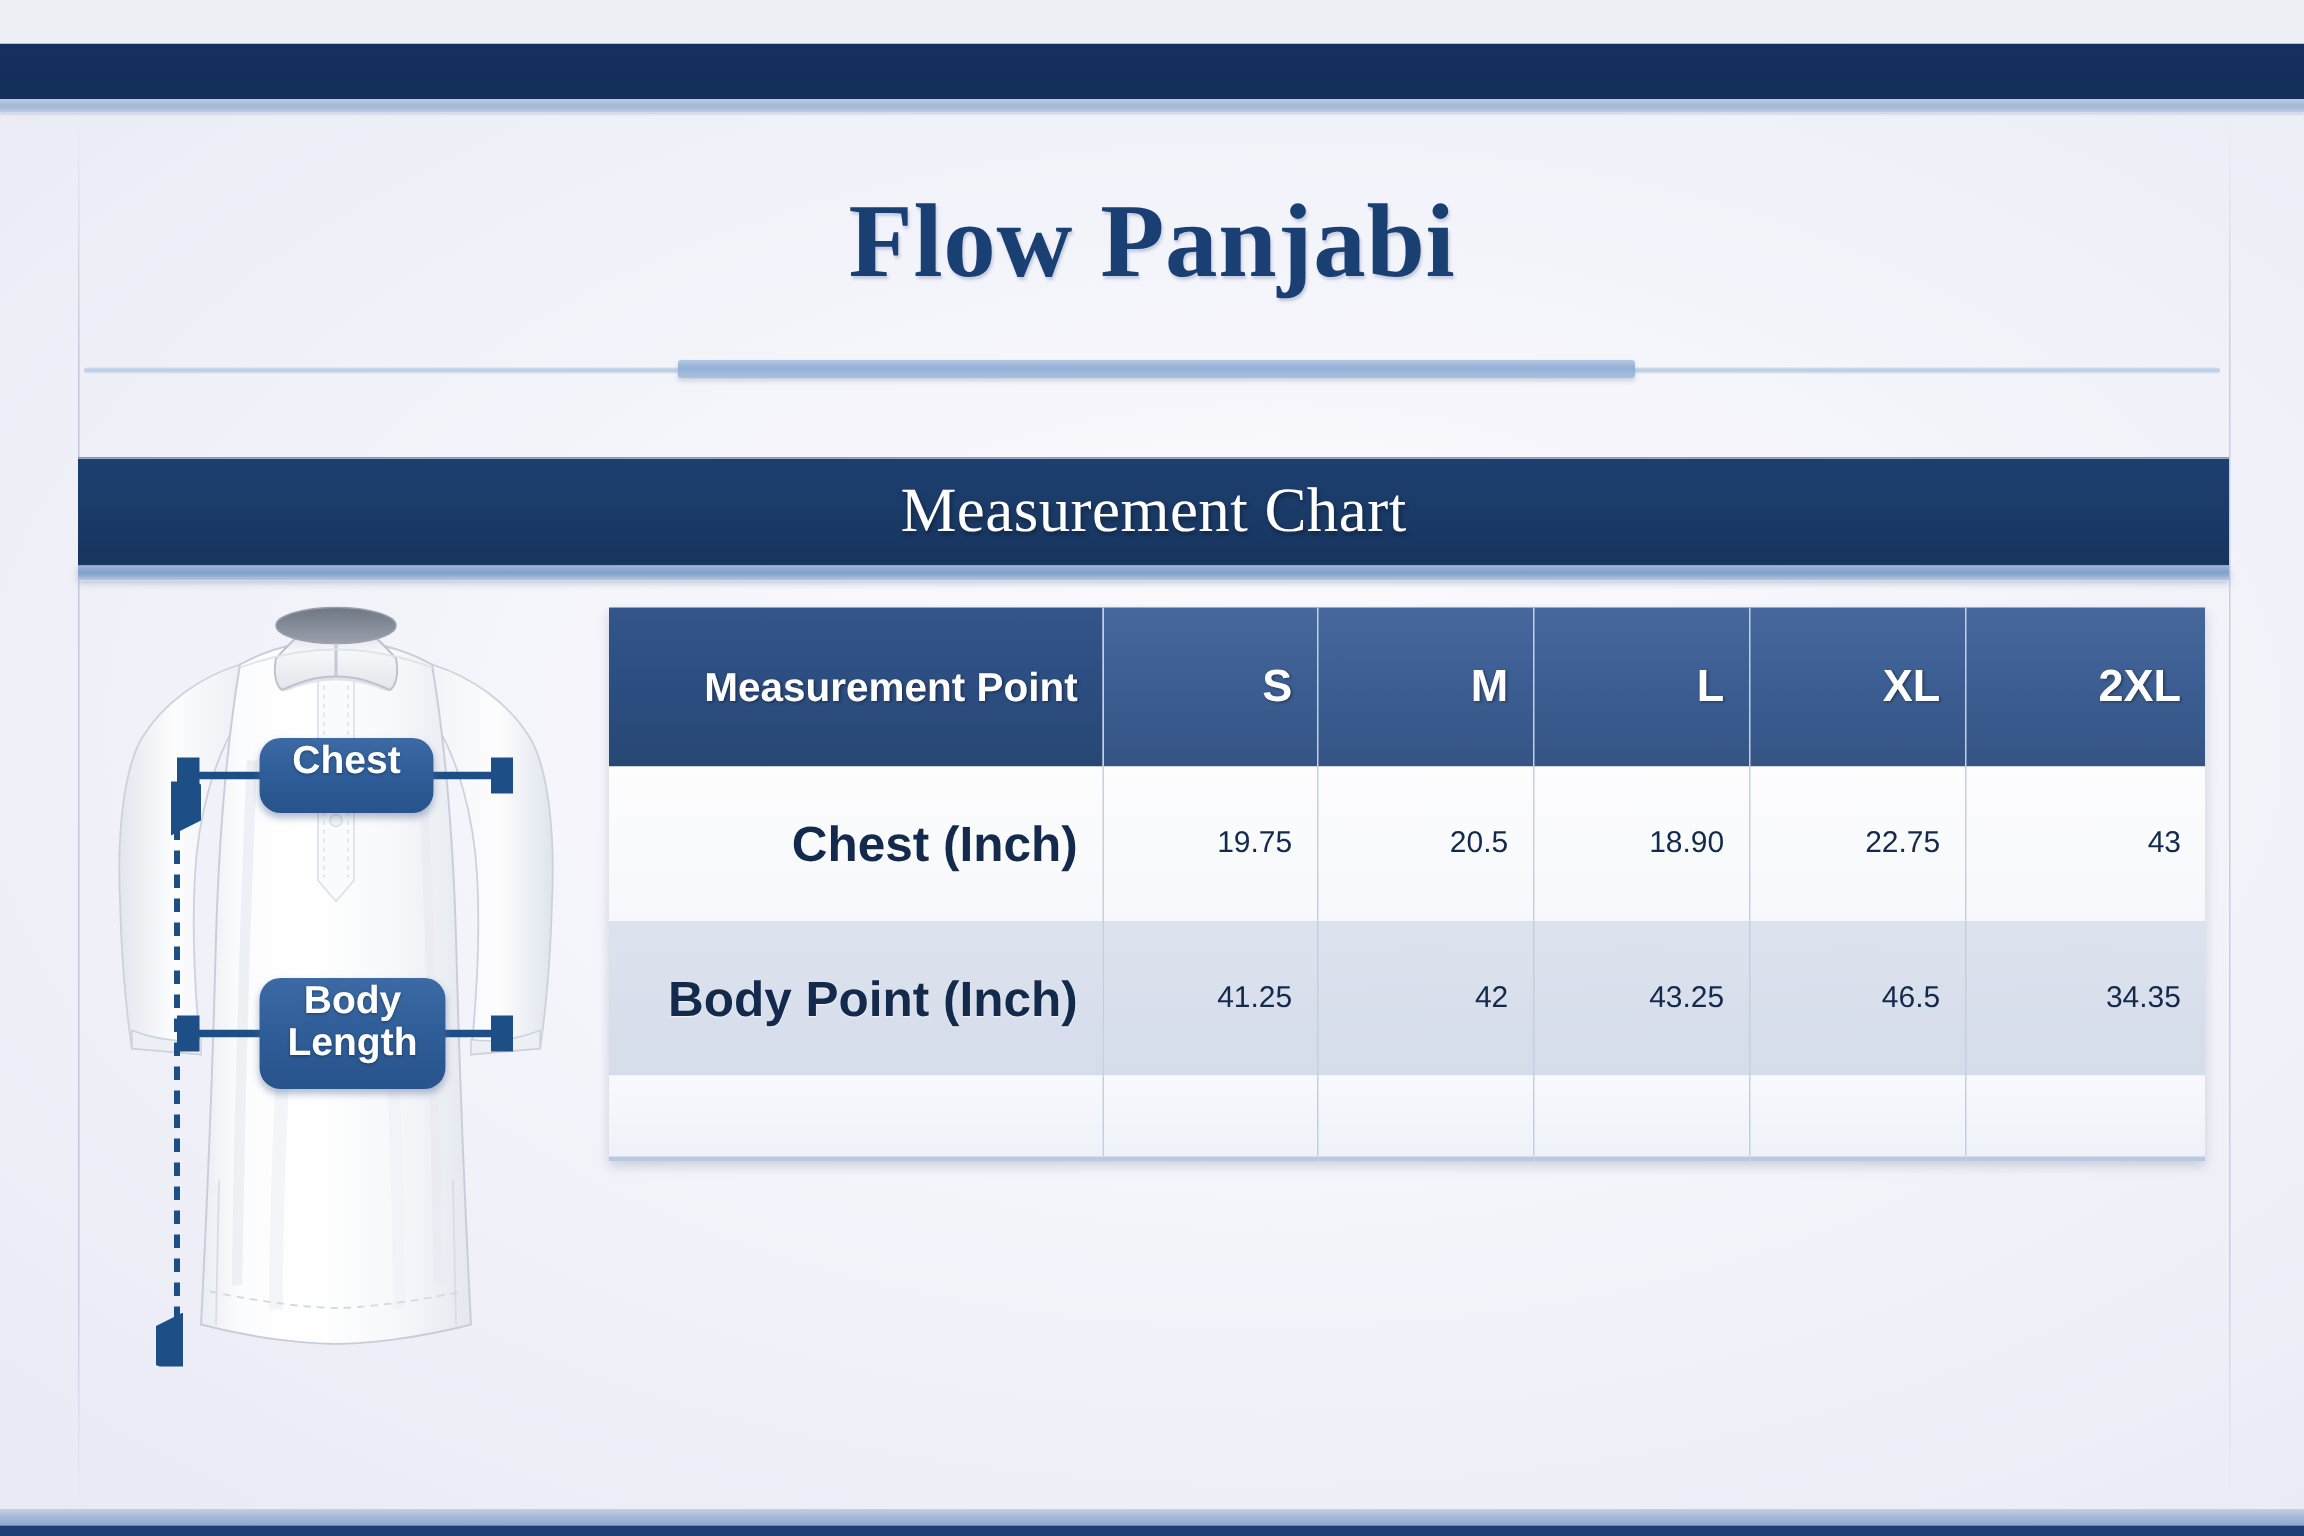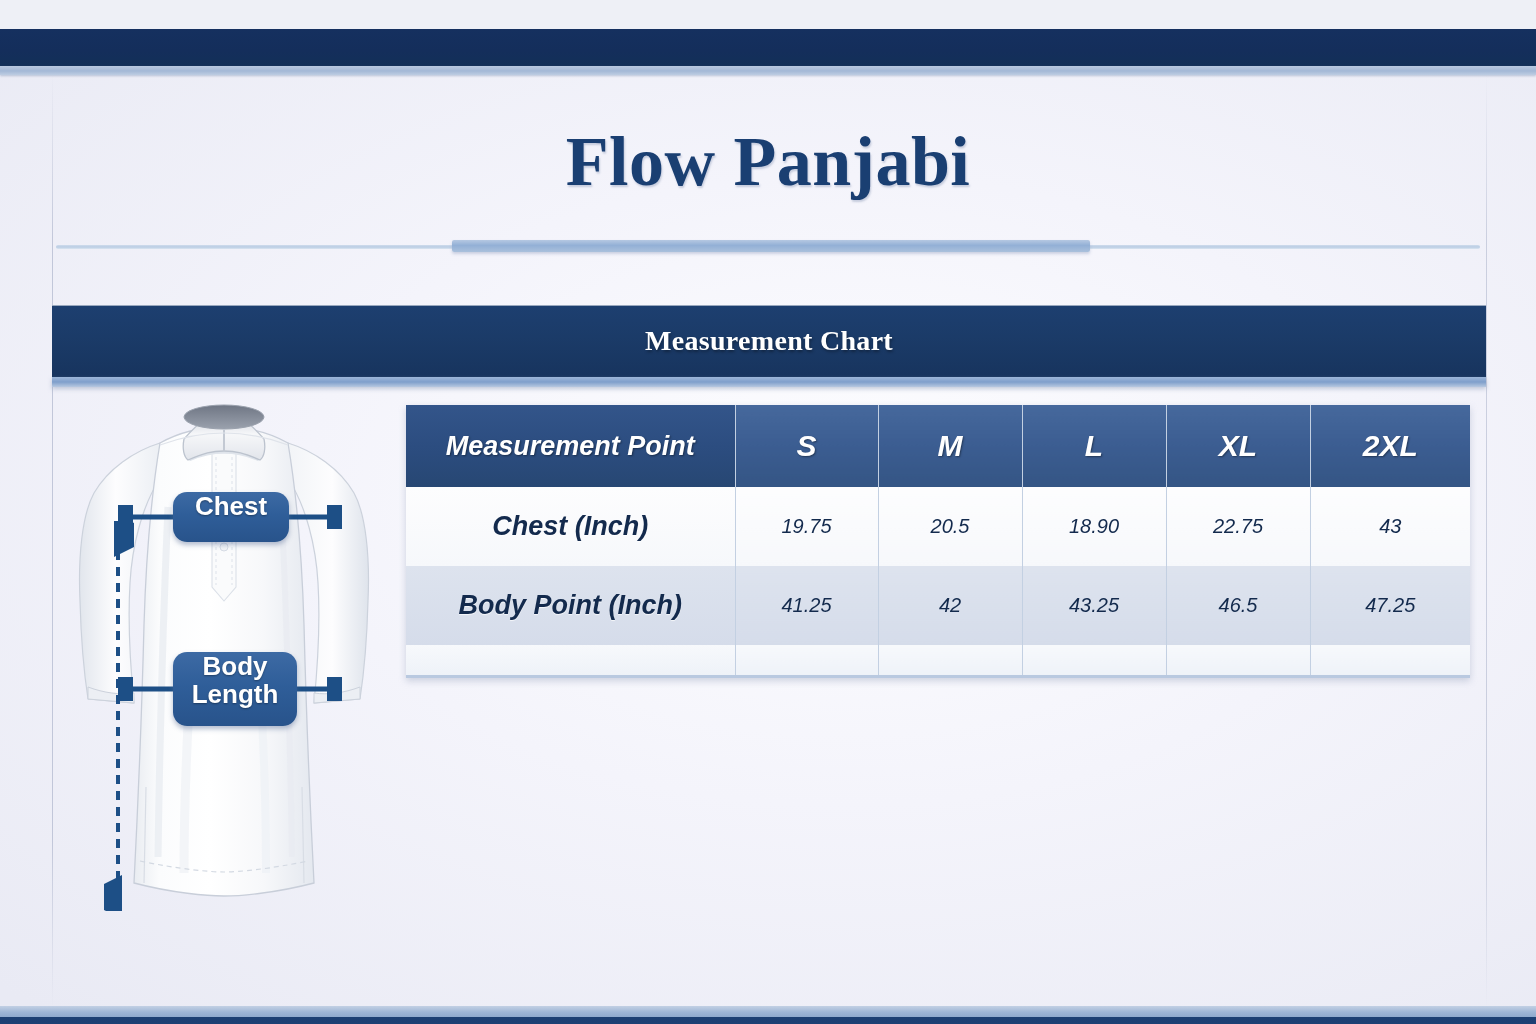--- a/index.html
+++ b/index.html
@@ -79,22 +79,22 @@
 
   
   .banner {
     position: absolute; left: 52px; top: 276px; width: 1434px; height: 72px;
     background: linear-gradient(180deg, #1d3f70 0%, #1b3b68 45%, #17345e 100%);
     box-shadow: 0 1px 0 rgba(255,255,255,.55) inset;
     display: flex; align-items: center; justify-content: center;
   }
   .banner-text {
     font-family: "Liberation Serif", serif;
-    font-weight: bold;
-    font-size: 28px;
+    font-weight: normal;
+    font-size: 42px;
     color: #ffffff;
     letter-spacing: .3px;
     text-shadow: 1px 2px 3px rgba(0,0,0,.35);
   }
   .banner-accent {
     position: absolute; left: 52px; top: 348px; width: 1434px; height: 10px;
     background: linear-gradient(180deg, #9db6d9 0%, #7f9fcb 50%, #b7c8e0 100%);
     box-shadow: 0 2px 4px rgba(140,155,185,.5);
   }
 
@@ -104,23 +104,22 @@
     box-shadow: 0 3px 7px rgba(140,152,180,.40);
     background: #ffffff;
   }
   table.mchart {
     border-collapse: collapse;
     width: 1064px;
     table-layout: fixed;
   }
   table.mchart th, table.mchart td {
     border-right: 1px solid #c3d0e2;
-    padding: 4px;
-    text-align: center;
-    font-style: italic;
+    padding: 16px;
+    text-align: right;
   }
   table.mchart th:last-child, table.mchart td:last-child { border-right: none; }
 
   thead th {
     height: 74px;
     background: linear-gradient(180deg, #46689c 0%, #3b5d91 50%, #345584 100%);
     color: #ffffff;
     font-weight: bold;
     border-right: 1px solid #5a7aa8;
     text-shadow: 1px 1px 2px rgba(0,0,0,.4);
@@ -137,21 +136,21 @@
     color: #132a4d;
   }
   tbody tr.row-a td {
     background: linear-gradient(180deg, #fdfdfe 0%, #f6f8fb 100%);
   }
   tbody tr.row-b td {
     background: linear-gradient(180deg, #dde3ee 0%, #d5dcea 100%);
   }
   tbody td.cell-label {
     font-weight: bold;
-    font-size: 27px;
+    font-size: 33px;
     color: #132a4d;
     text-shadow: 0 1px 1px rgba(255,255,255,.75);
   }
   tbody tr.row-blank td {
     height: 22px;
     background: linear-gradient(180deg, #f7f9fc 0%, #eef2f8 100%);
     border-bottom: 3px solid #b9c9e0;
   }
 
   
@@ -344,21 +343,21 @@
           <td>18.90</td>
           <td>22.75</td>
           <td>43</td>
         </tr>
         <tr class="row-b">
           <td class="cell-label">Body Point (Inch)</td>
           <td>41.25</td>
           <td>42</td>
           <td>43.25</td>
           <td>46.5</td>
-          <td>47.25</td>
+          <td>34.35</td>
         </tr>
         <tr class="row-blank">
           <td></td>
           <td></td>
           <td></td>
           <td></td>
           <td></td>
           <td></td>
         </tr>
       </tbody>

